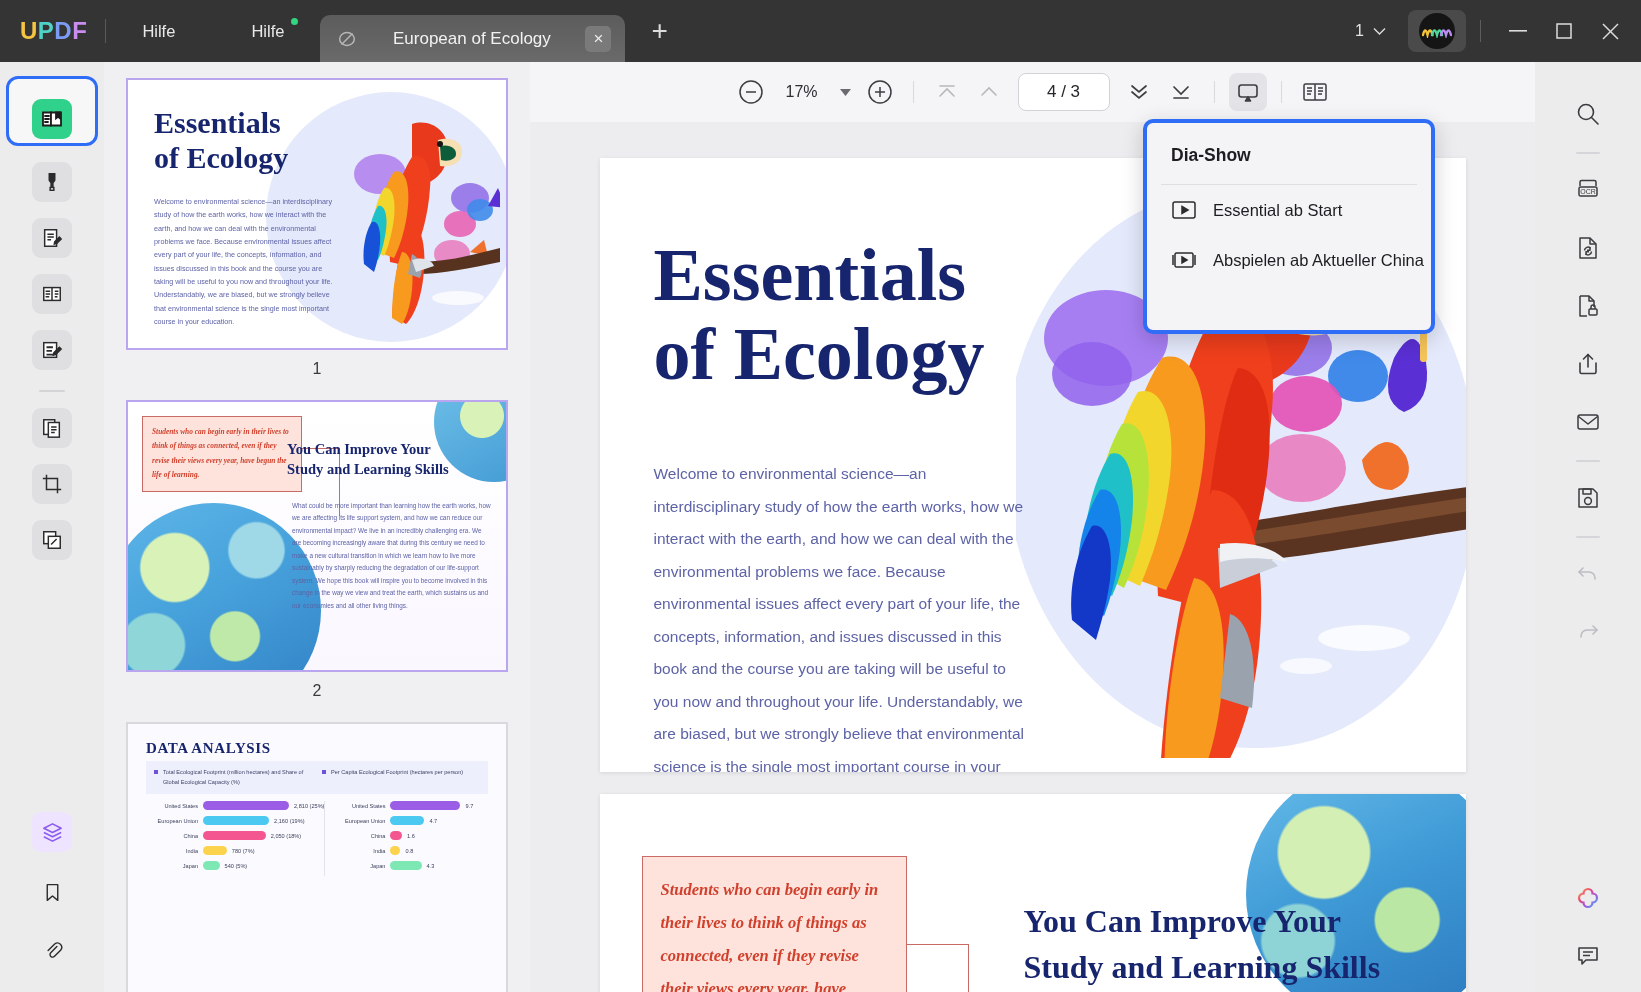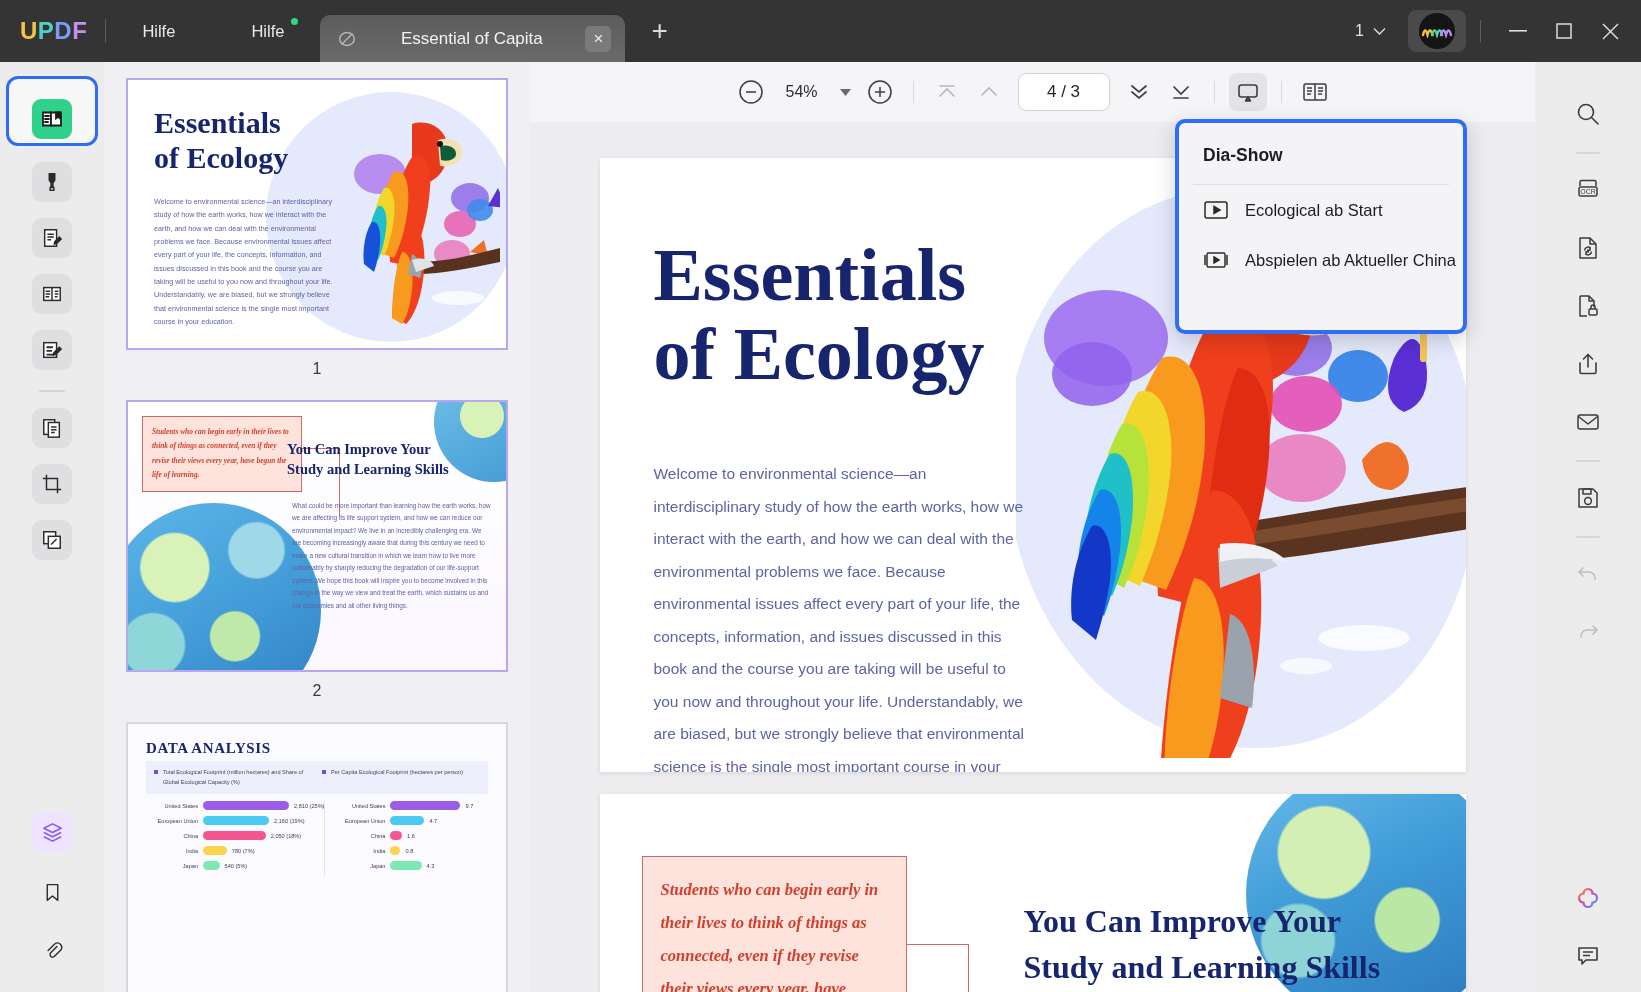--- a/index.html
+++ b/index.html
@@ -315,21 +315,21 @@
     <div class="menu-item" style="margin-left:40px;text-align:center;">
       <span>Hilfe</span>
       <span class="green-dot"></span>
     </div>
 
     <div class="tab">
       <svg class="tab-fileicon" viewBox="0 0 24 24" fill="none" stroke="#d8d8d8" stroke-width="1.6">
         <ellipse cx="12" cy="12" rx="8" ry="7"></ellipse>
           <line x1="6" y1="18" x2="18" y2="6"></line>
       </svg>
-      <div class="tab-title">Essential of Capita</div>
+      <div class="tab-title">European of Ecology</div>
       <div class="tab-close">
         <span>×</span>
       </div>
     </div>
     <div class="tab-new">
       <span>+</span>
     </div>
 
     <div class="tb-right">
       <div class="win-count">
@@ -584,21 +584,21 @@
 
     <div class="viewer">
 
       <div class="toolbar">
         <div class="tb-btn">
           <svg width="26" height="26" viewBox="0 0 26 26" fill="none" stroke="#3d3d42" stroke-width="1.5">
             <circle cx="13" cy="13" r="11"></circle>
               <line x1="8" y1="13" x2="18" y2="13"></line>
             </svg>
         </div>
-        <div class="zoom-val">54%</div>
+        <div class="zoom-val">17%</div>
         <div class="caret-sm">
           <svg width="11" height="7" viewBox="0 0 11 7">
               <path d="M0 0 L5.5 7 L11 0 Z" fill="#6a6a70"></path>
             </svg>
         </div>
         <div class="tb-btn">
           <svg width="26" height="26" viewBox="0 0 26 26" fill="none" stroke="#3d3d42" stroke-width="1.5">
             <circle cx="13" cy="13" r="11"></circle>
               <line x1="8" y1="13" x2="18" y2="13"></line>
               <line x1="13" y1="8" x2="13" y2="18"></line>
@@ -700,29 +700,29 @@
           <div class="p2-connector"></div>
           <div class="p2-quote">Students who can begin early in their lives to think of things as connected, even if they revise their views every year, have begun the life of learning.</div>
           <div class="p2-title">
             <span>You Can Improve Your</span><br>
             <span>Study and Learning Skills</span>
           </div>
         </div>
 
       </div>
 
-      <div class="popup" style="left:645px; top:57px;">
+      <div class="popup" style="left:613px; top:57px;">
         <div class="popup-title">Dia-Show</div>
         <div class="popup-hr"></div>
         <div class="popup-item">
           <svg class="play-icon" viewBox="0 0 26 22" fill="none" stroke="#2b2b2b" stroke-width="1.5">
             <rect x="2" y="3" width="22" height="16" rx="2"></rect>
               <path d="M11 7.5 L17 11 L11 14.5 Z" fill="#2b2b2b"></path>
             </svg>
-          <span>Ecological ab Start</span>
+          <span>Essential ab Start</span>
         </div>
         <div class="popup-item">
           <svg class="play-icon" viewBox="0 0 26 22" fill="none" stroke="#2b2b2b" stroke-width="1.5">
             <rect x="4" y="4" width="18" height="14" rx="1.6"></rect>
               <path d="M11 8 L16 11 L11 14 Z" fill="#2b2b2b"></path>
             <line x1="2" y1="6" x2="2" y2="16"></line>
               <line x1="24" y1="6" x2="24" y2="16"></line>
             </svg>
           <span>Abspielen ab Aktueller China</span>
         </div>

